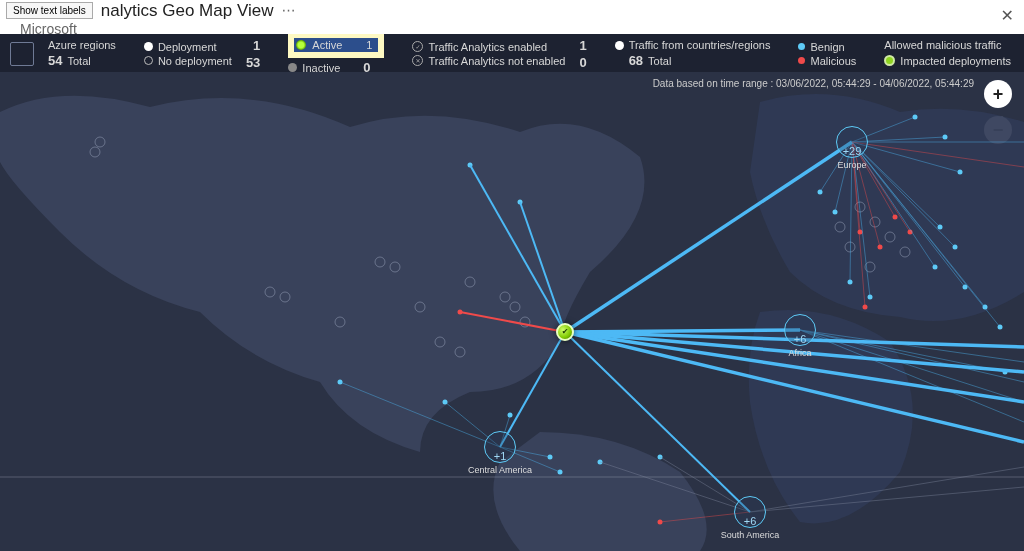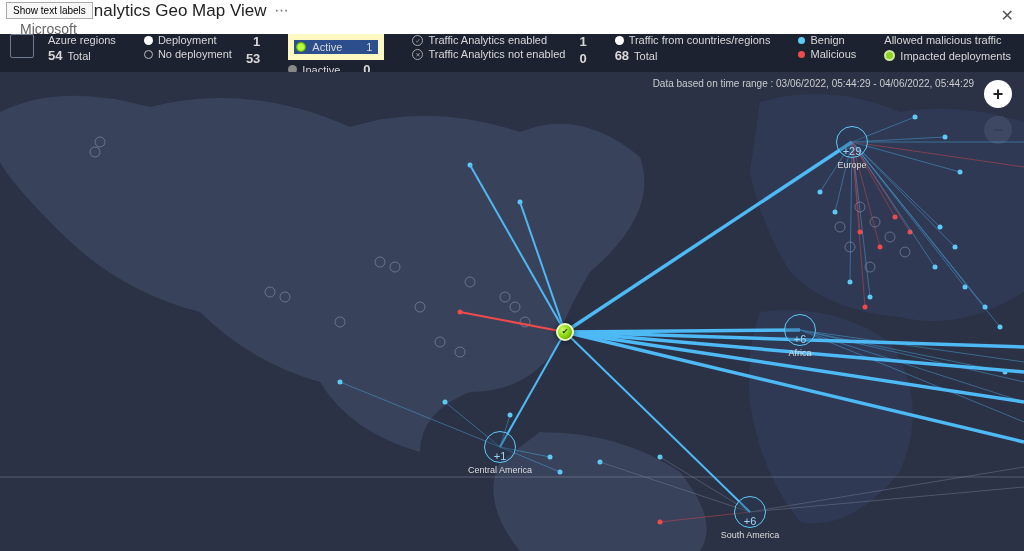--- a/index.html
+++ b/index.html
@@ -1,23 +1,23 @@
 <!DOCTYPE html>
 <html><head>
 <meta charset="utf-8">
 <style>
 html,body{margin:0;padding:0;width:1024px;height:551px;overflow:hidden;background:#2b3245;font-family:'Segoe UI',Arial,sans-serif;color:#d7d7d7;font-size:11px}
 .window{width:1024px;height:551px;background:#2b3245;position:relative}
 .titlebar{height:32px;background:#fff;color:#222;display:flex;align-items:flex-start;padding-left:6px;padding-top:2px;position:relative}
-.show-labels-btn{border:1px solid #aaa;background:#f7f7f7;font-size:10px;padding:2px 6px;margin-right:1px;color:#000;cursor:pointer}
+.show-labels-btn{border:1px solid #aaa;background:#f7f7f7;font-size:10px;padding:2px 6px;margin-right:8px;color:#000;cursor:pointer}
 .titlebar .title{font-size:17px;color:#222;margin-top:-1px}
 .titlebar .subtitle{position:absolute;left:20px;top:21px;font-size:14px;color:#666}
 .titlebar .dots{margin-left:8px;color:#666;font-size:14px;letter-spacing:1px}
 .titlebar .close{position:absolute;right:10px;top:6px;font-size:16px;color:#555}
-.toolbar{height:40px;background:#1d2231;display:flex;gap:14px;padding:0 10px;box-sizing:border-box;flex-wrap:nowrap;overflow:hidden;border-bottom:1px solid #3a4158}
+.toolbar{height:40px;background:#1d2231;display:flex;align-items:center;gap:14px;padding:0 10px;box-sizing:border-box;flex-wrap:nowrap;overflow:hidden;border-bottom:1px solid #3a4158}
 .toolbar .sep{width:1px;height:30px;background:#3a4158}
 .toolbar .lbl{white-space:nowrap}
 .toolbar .num{font-weight:bold;font-size:13px}
 .app-icon{width:22px;height:22px;border:1px solid #6f7a95;border-radius:2px;display:inline-block}
 .tgroup{display:flex;flex-direction:column;gap:2px}
 .trow{display:flex;align-items:center;gap:5px;white-space:nowrap}
 .d-white{width:9px;height:9px;border-radius:50%;background:#fff;display:inline-block}
 .d-ring{width:9px;height:9px;border-radius:50%;border:1px solid #bbb;display:inline-block;box-sizing:border-box}
 .d-cyan{width:7px;height:7px;border-radius:50%;background:#5ecbf7;display:inline-block}
 .d-red{width:7px;height:7px;border-radius:50%;background:#f04a4a;display:inline-block}
@@ -126,21 +126,21 @@
           <span class="num">0</span>
         </div>
     </div>
     <div class="sep"></div>
     <div class="tgroup">
       <div class="trow">
           <span class="d-white"></span>
           <span class="lbl">Traffic from countries/regions</span>
         </div>
       <div class="trow">
-          <span class="num" style="">68</span> 
+          <span class="num" style="margin-left:14px">68</span> 
           <span class="lbl">Total</span>
         </div>
     </div>
     <div class="sep"></div>
     <div class="tgroup">
       <div class="trow">
           <span class="d-cyan"></span>
           <span class="lbl">Benign</span>
         </div>
       <div class="trow">

